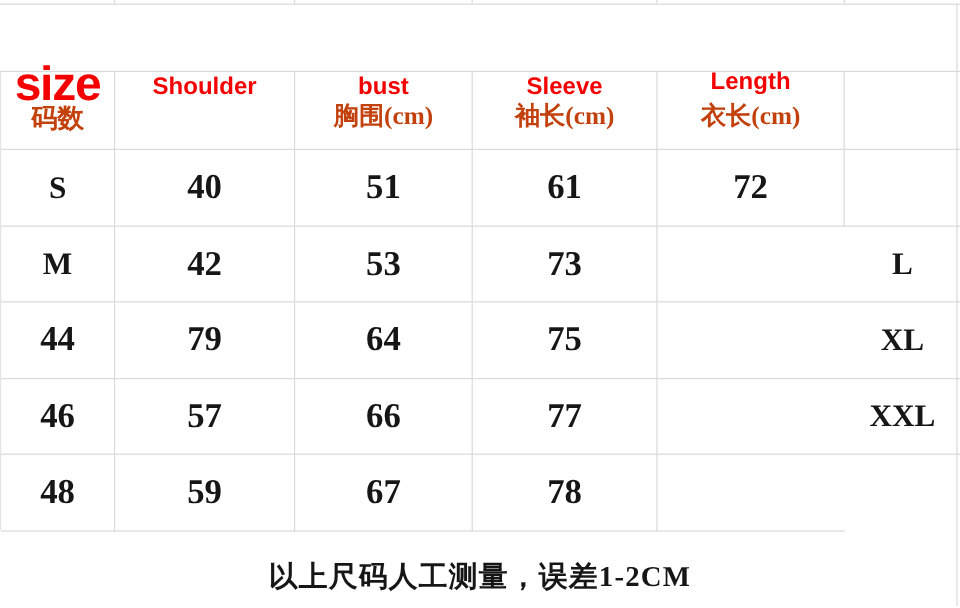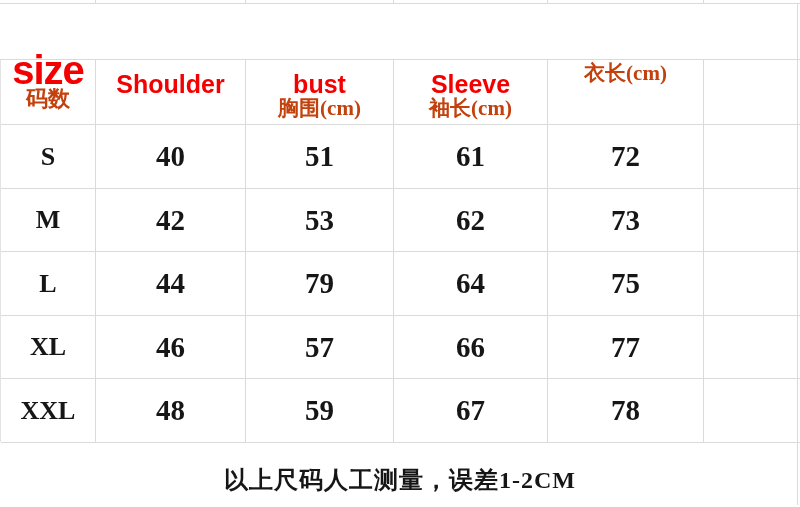--- a/index.html
+++ b/index.html
@@ -40,23 +40,22 @@
     border-right:1px solid #dadada;
     border-bottom:1px solid #dadada;
     box-sizing:border-box;
     display:flex;align-items:center;justify-content:center;
     overflow:visible;
   }
   .cell.last{border-right:none;}
   .head{flex-direction:column;justify-content:flex-start;padding-top:1px;}
   .en{
     font-family:"Liberation Sans","DejaVu Sans",sans-serif;
-    font-weight:bold;color:#f50000;font-size:25px;line-height:23px;
+    font-weight:bold;color:#f50000;font-size:20px;line-height:23px;
     white-space:nowrap;
-    margin-top:12px;
   }
   .en.raise{position:relative;top:-4px;}
   .zh{
     font-size:21px;font-weight:600;line-height:22px;margin-top:1px;
     white-space:nowrap;color:#c2410c;
   }
   .size-en{
     font-size:40px;line-height:30px;margin-top:-6px;letter-spacing:-1px;
   }
   .size-zh{font-size:22px;margin-top:3px;}
@@ -98,35 +97,35 @@
     </div>
     <div class="cell head">
       <span class="en">bust</span>
       <span class="zh">胸围(cm)</span>
     </div>
     <div class="cell head">
       <span class="en">Sleeve</span>
       <span class="zh">袖长(cm)</span>
     </div>
     <div class="cell head">
+      <span class="en raise">Length</span>
       <span class="zh">衣长(cm)</span>
     </div>
     <div class="cell head last"></div>
 
     <div class="cell sizecell">S</div>
     <div class="cell num">40</div>
     <div class="cell num">51</div>
     <div class="cell num">61</div>
     <div class="cell num">72</div>
     <div class="cell last"></div>
 
     <div class="cell sizecell">M</div>
     <div class="cell num">42</div>
     <div class="cell num">53</div>
-    <div class="cell num">62</div>
     <div class="cell num">73</div>
     <div class="cell last"></div>
 
     <div class="cell sizecell">L</div>
     <div class="cell num">44</div>
     <div class="cell num">79</div>
     <div class="cell num">64</div>
     <div class="cell num">75</div>
     <div class="cell last"></div>
 

